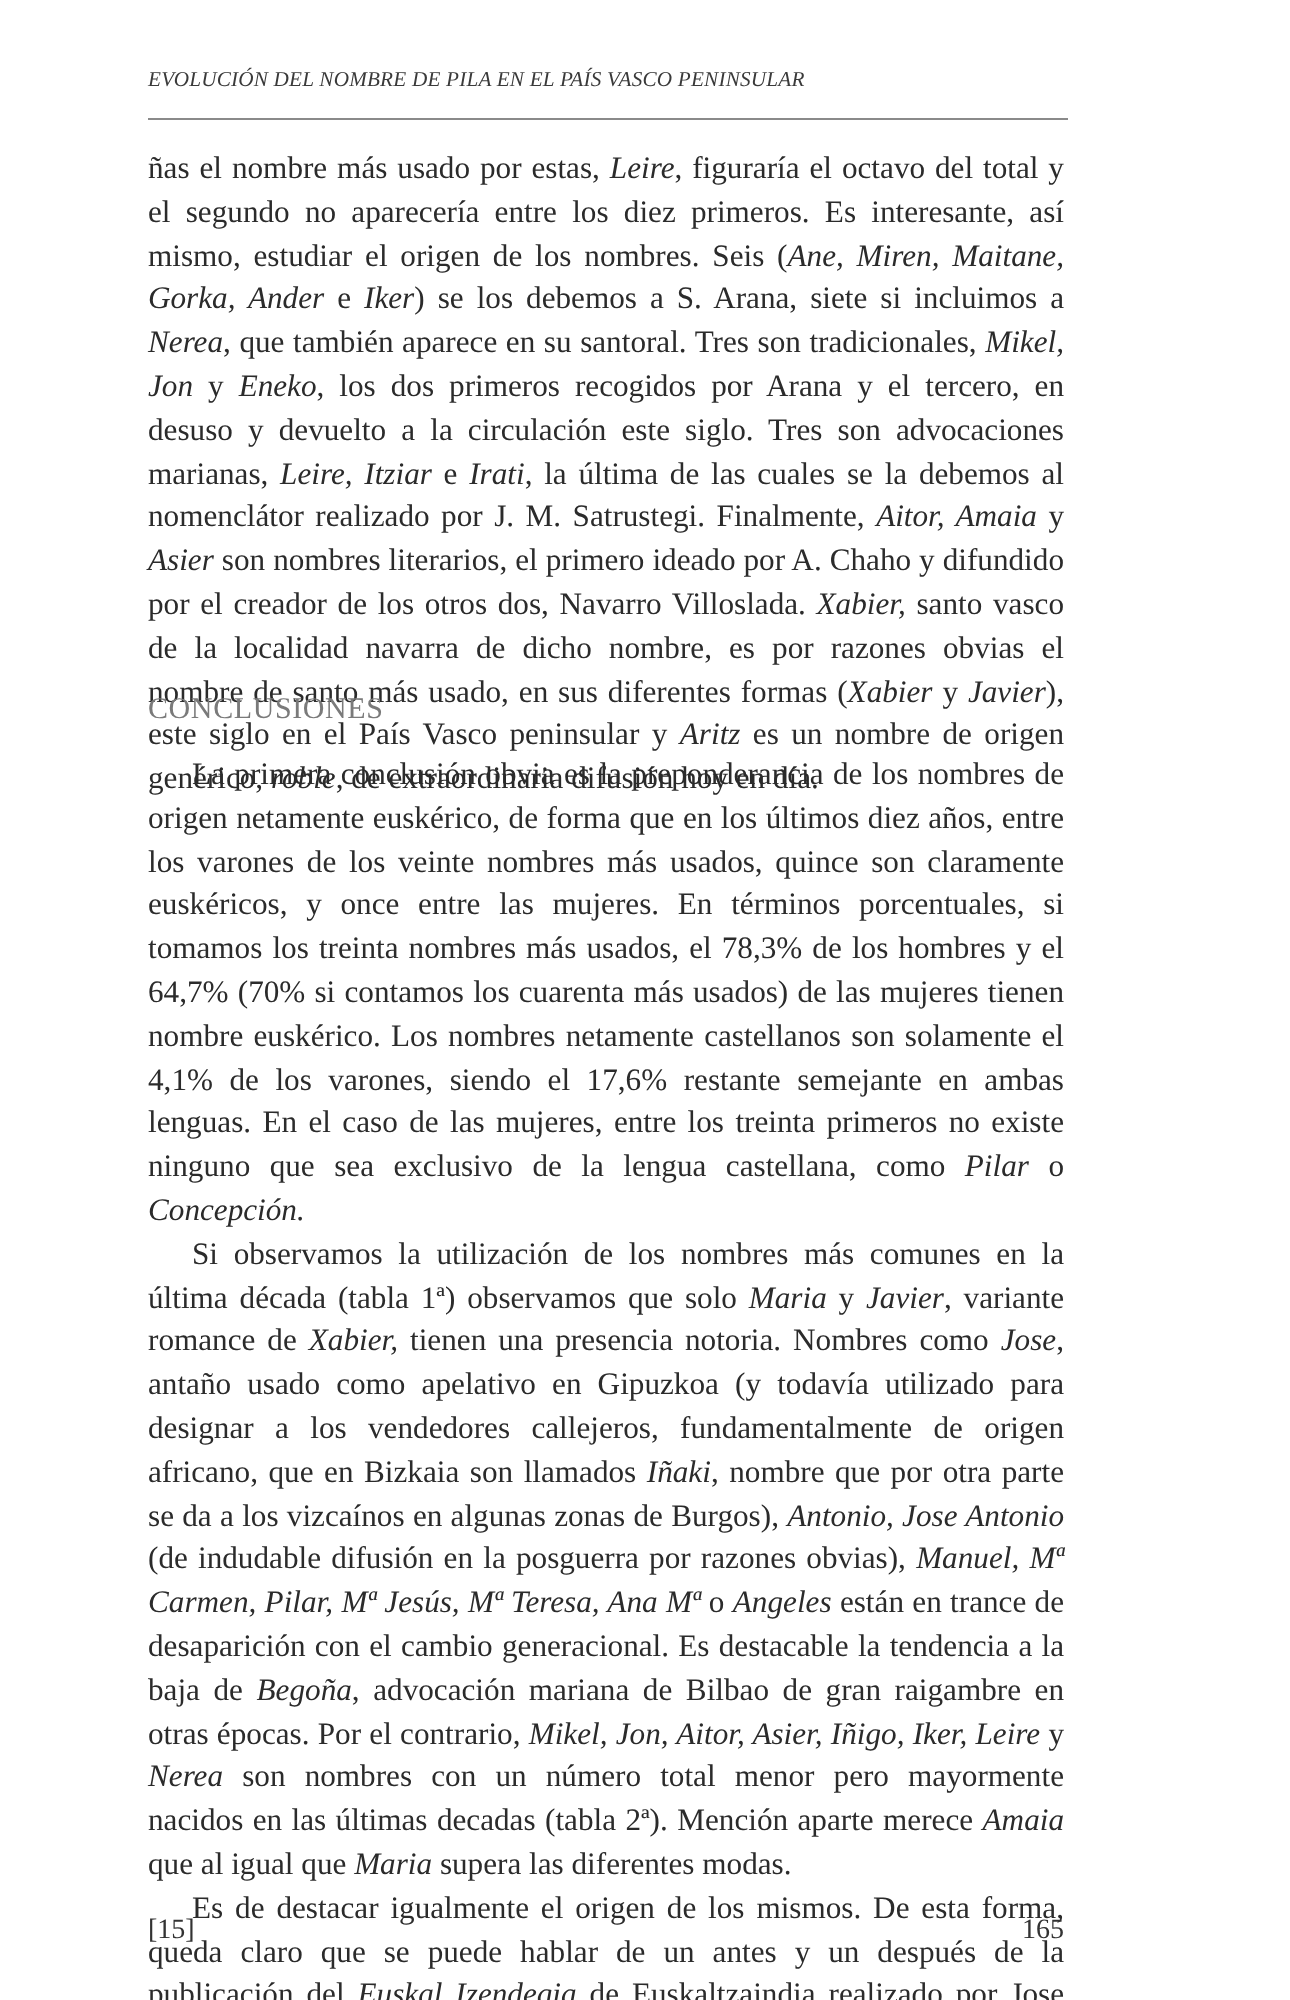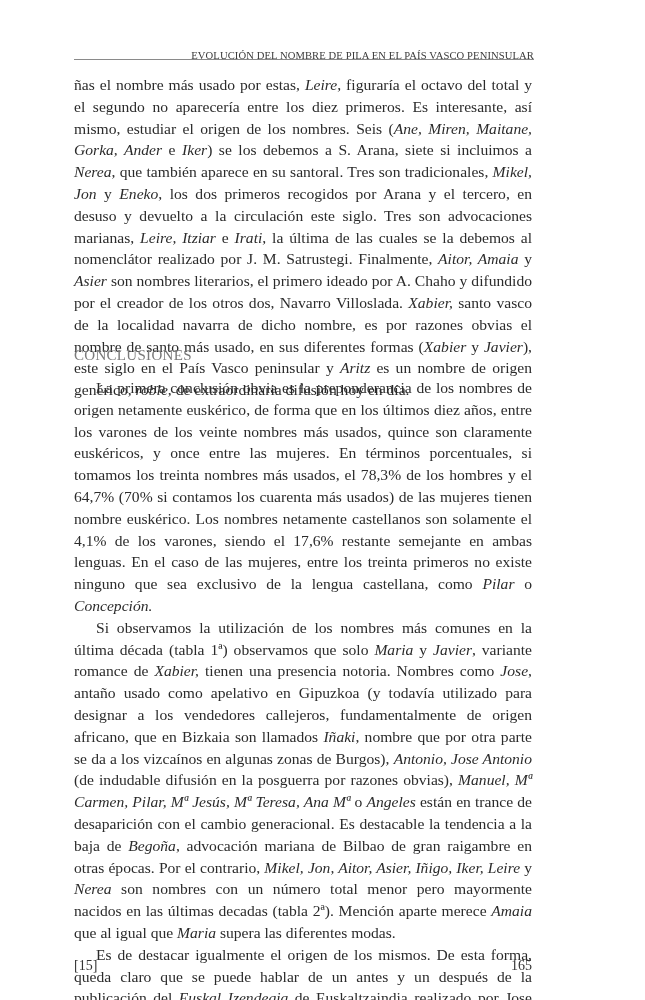--- a/index.html
+++ b/index.html
@@ -1,19 +1,19 @@
 <!DOCTYPE html>
 <html><head>
 <meta charset="utf-8">
 <style>
   html, body { margin:0; padding:0; background:#ffffff; }
   body { width:645px; height:1000px; position:relative; overflow:hidden;
          font-family:"Liberation Serif","DejaVu Serif",serif; color:#2b2b2b; }
-  .running-head { position:absolute; left:74px; top:50px; width:460px; text-align:right;
-         font-size:10.6px; letter-spacing:0.1px; color:#3a3a3a; }
+  .running-head { position:absolute; left:74px; top:35px; width:460px; text-align:left;
+         font-style:italic; font-size:10.6px; letter-spacing:0.1px; color:#3a3a3a; }
   .head-rule { position:absolute; left:74px; top:59px; width:460px; height:1px; background:#8a8a8a; }
   .col { position:absolute; left:74px; width:458px; font-size:15.6px; line-height:21.8px;
          text-align:justify; hyphens:manual; }
   .col p { margin:0; }
   .col p.indent { text-indent:22px; }
   .block1 { top:74px; }
   .section-heading { position:absolute; left:74px; top:347px; font-size:15px; letter-spacing:0.3px;
          color:#7a7a7a; }
   .block2 { top:377px; }
   i { }

